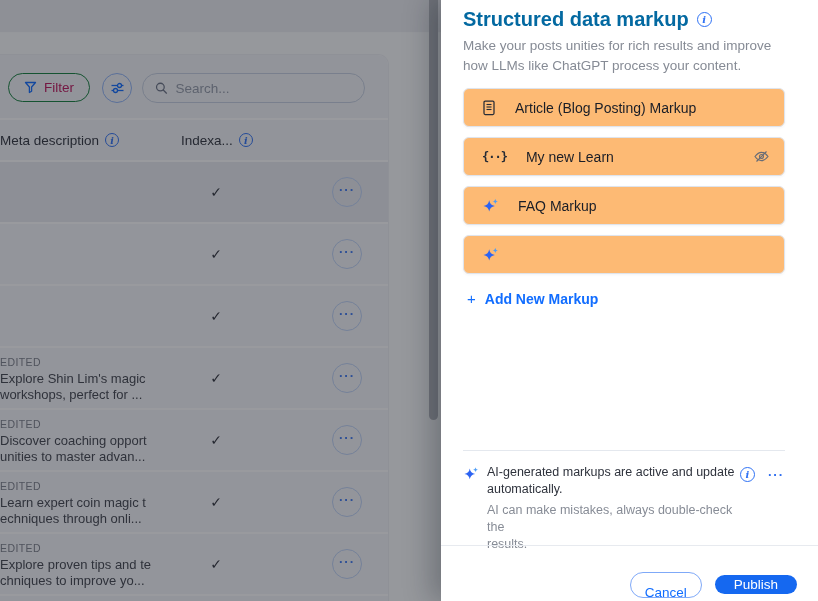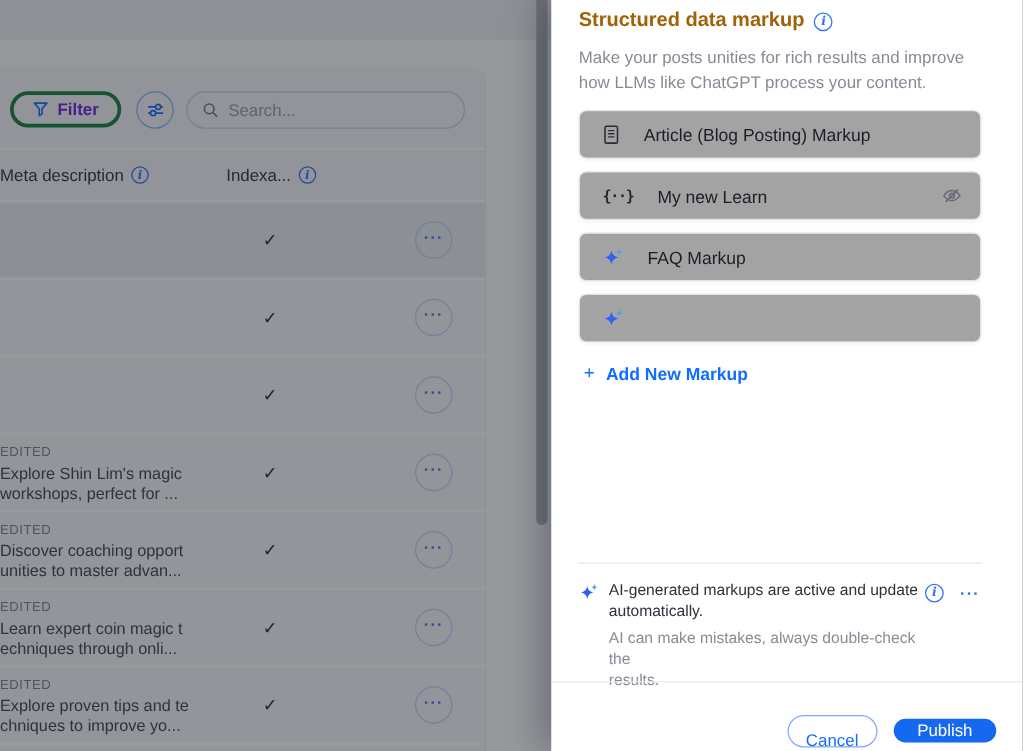--- a/index.html
+++ b/index.html
@@ -9,23 +9,23 @@
 
   
   .underlay { position:absolute; inset:0; }
   .app-topbar { position:absolute; left:0; top:0; width:100%; height:33px; background:#ebedf0; border-bottom:1px solid #f8f9fa; }
 
   .table-card { position:absolute; left:-24px; top:55px; width:412px; height:580px;
     background:#ffffff; border-radius:10px; box-shadow:0 0 0 1px #edeff3; }
 
   .toolbar { position:absolute; top:0; left:0; right:0; height:63px; background:#f3f5f8;
     border-radius:10px 10px 0 0; display:flex; align-items:flex-start; padding:18px 0 0 32px; }
-  .pill-btn { height:29px; border-radius:15px; border:3px solid #15803d; background:transparent;
-    display:inline-flex; align-items:center; gap:7px; padding:0 15px; color:#6d28d9;
-    font-size:13.5px; font-weight:700; font-family:inherit; cursor:pointer; }
+  .pill-btn { height:29px; border-radius:15px; border:1px solid #15803d; background:transparent;
+    display:inline-flex; align-items:center; gap:7px; padding:0 15px; color:#be185d;
+    font-size:13.5px; font-weight:400; font-family:inherit; cursor:pointer; }
   .icon-btn { width:30px; height:30px; border-radius:50%; border:1px solid #8fb3f7; background:transparent;
     display:flex; align-items:center; justify-content:center; margin-left:12px; cursor:pointer; }
   .searchbox { margin-left:10px; width:223px; height:30px; border-radius:16px; border:1px solid #c6cfe0;
     display:flex; align-items:center; gap:8px; padding:0 12px; background:transparent; }
   .searchbox input { border:none; outline:none; background:transparent; width:100%;
     font-size:13.5px; color:#0c4a6e; font-family:inherit; }
   .searchbox input::placeholder { color:#949ba9; }
 
   .thead { position:absolute; top:65px; left:0; right:0; height:40px; background:#f3f5f8;
     display:flex; align-items:center; padding-left:24px; }
@@ -51,26 +51,26 @@
     border-radius:5px; background:#b5b8be; }
 
   
   .backdrop { position:absolute; inset:0; background:rgba(22,25,34,0.44); }
 
   
   .panel { position:absolute; top:0; bottom:0; left:441px; width:377px; background:#ffffff;
     box-shadow:-10px 0 26px rgba(16,20,31,0.28); }
   .panel-title-row { position:absolute; top:8px; left:22px; right:32px;
     display:flex; align-items:center; gap:8px; }
-  .panel-title { font-size:16px; font-weight:700; color:#a16207; }
+  .panel-title { font-size:20px; font-weight:700; color:#0369a1; }
   .panel-desc { position:absolute; top:36px; left:22px; right:28px;
     font-size:13.5px; line-height:20px; color:#868b95; }
 
   .mcards { position:absolute; top:88px; left:22px; width:322px; }
-  .mcard { height:39px; margin-bottom:10px; border:1px solid #dfe4ec; border-radius:6px; background:#a3a3a3;
+  .mcard { height:39px; margin-bottom:10px; border:1px solid #dfe4ec; border-radius:6px; background:#fdba74;
     display:flex; align-items:center; padding:0 14px 0 18px; gap:19px; font-size:14px; color:#1a1e27;
     box-shadow:0 1px 3px rgba(30,40,60,0.05); cursor:pointer; }
   .mcard .grow { flex:1 1 auto; }
   .code-glyph { font-family:"DejaVu Sans Mono", monospace; font-size:12px; font-weight:700;
     color:#262b34; letter-spacing:-1px; }
 
   .add-link { position:absolute; top:290px; left:26px; display:flex; align-items:center; gap:9px;
     color:#116dff; font-size:14px; font-weight:600; cursor:pointer; }
   .add-link .plus { font-size:15px; font-weight:400; }
 

